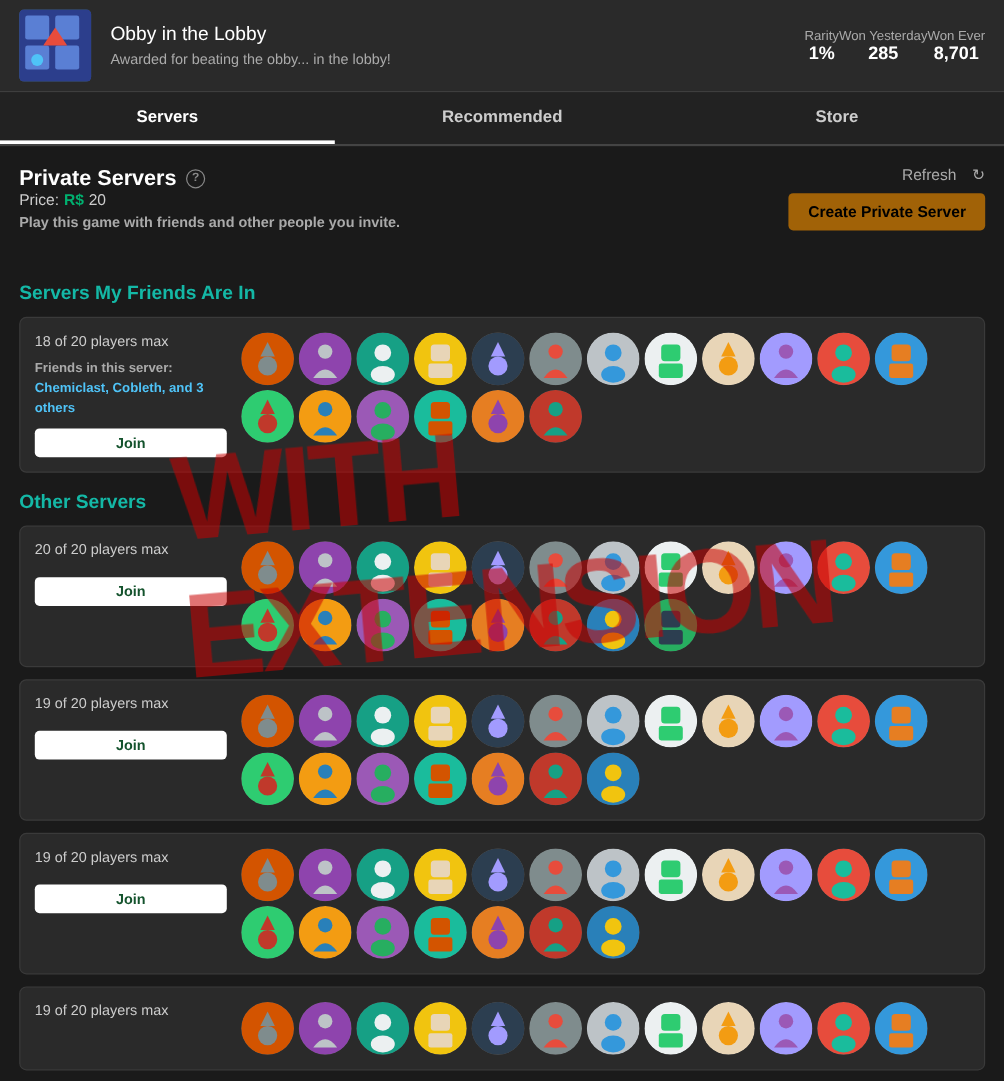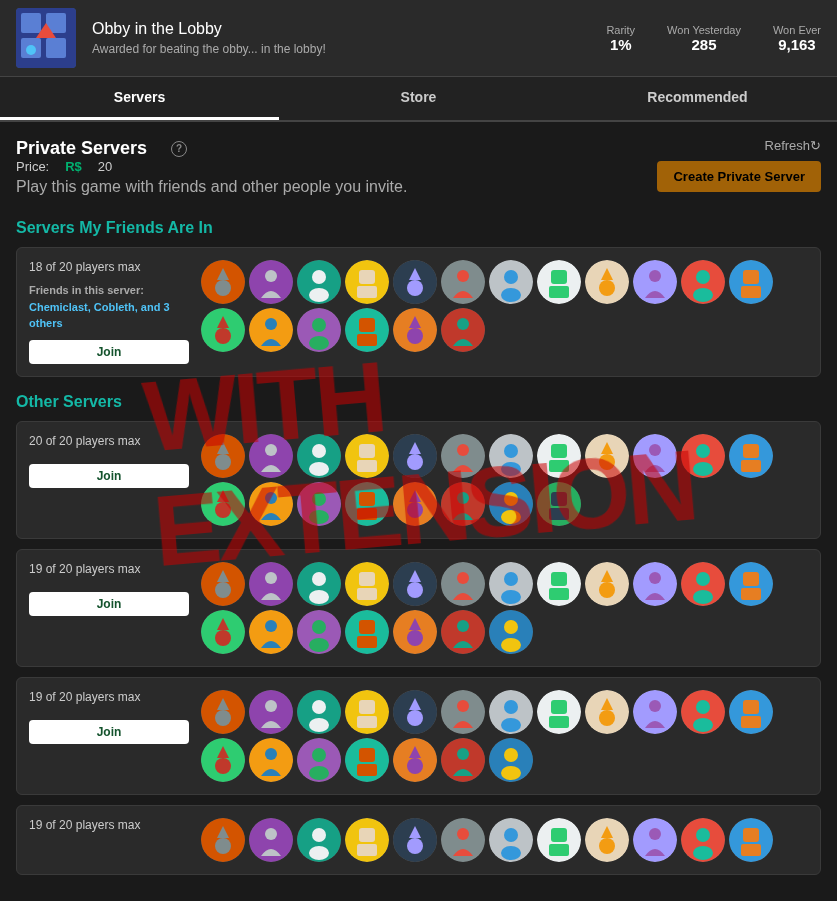--- a/index.html
+++ b/index.html
@@ -45,21 +45,20 @@
       font-weight: normal;
       color: #fff;
     }
     .game-desc {
       font-size: 12px;
       color: #aaa;
       margin-top: 4px;
     }
     .game-stats {
       display: flex;
-      gap: 32px;
       text-align: center;
     }
     .stat-block {
       display: flex;
       flex-direction: column;
       align-items: center;
     }
     .stat-label {
       font-size: 11px;
       color: #aaa;
@@ -104,21 +103,21 @@
       justify-content: space-between;
       align-items: flex-start;
       margin-bottom: 8px;
     }
     .section-title {
       font-size: 18px;
       font-weight: bold;
       color: #fff;
       display: flex;
       align-items: center;
-      gap: 24px;
+      gap: 8px;
     }
     .help-icon {
       width: 16px;
       height: 16px;
       border-radius: 50%;
       border: 1px solid #888;
       display: inline-flex;
       align-items: center;
       justify-content: center;
       font-size: 10px;
@@ -126,48 +125,49 @@
       cursor: pointer;
     }
     .refresh-btn {
       background: transparent;
       border: none;
       color: #aaa;
       cursor: pointer;
       font-size: 13px;
       display: flex;
       align-items: center;
-      gap: 0;
+      gap: 13px;
     }
     .create-server-btn {
       background: #a16207;
       color: #000;
       border: none;
       padding: 8px 16px;
       border-radius: 4px;
       font-weight: bold;
       cursor: pointer;
       font-size: 13px;
     }
     .price-row {
       color: #ccc;
       font-size: 13px;
       margin-bottom: 4px;
       display: flex;
       align-items: center;
-      gap: 16px;
+      gap: 4px;
     }
     .robux-icon {
       color: #00b06f;
       font-weight: bold;
     }
     .play-desc {
       color: #aaa;
-      font-size: 16px;
-      margin-bottom: 7px;
+      font-size: 12px;
+      margin-bottom: 28px;
+      font-weight: bold;
     }
     .no-instances {
       text-align: center;
       color: #888;
       padding: 20px;
       font-size: 13px;
     }
 
     
     .servers-section-title {
@@ -285,29 +285,29 @@
     <div class="stat-block">
       <span class="stat-label">Rarity</span>
       <span class="stat-value">1%</span>
     </div>
     <div class="stat-block">
       <span class="stat-label">Won Yesterday</span>
       <span class="stat-value">285</span>
     </div>
     <div class="stat-block">
       <span class="stat-label">Won Ever</span>
-      <span class="stat-value">9,163</span>
+      <span class="stat-value">8,701</span>
     </div>
   </div>
 </div>
 
 <div class="tabs">
   <div class="tab active">Servers</div>
+  <div class="tab">Recommended</div>
   <div class="tab">Store</div>
-  <div class="tab">Recommended</div>
 </div>
 
 <div class="main-content">
 
   <div class="private-servers-header">
     <div>
       <div class="section-title">
         <span>Private Servers</span>
         <span class="help-icon">?</span>
       </div>

